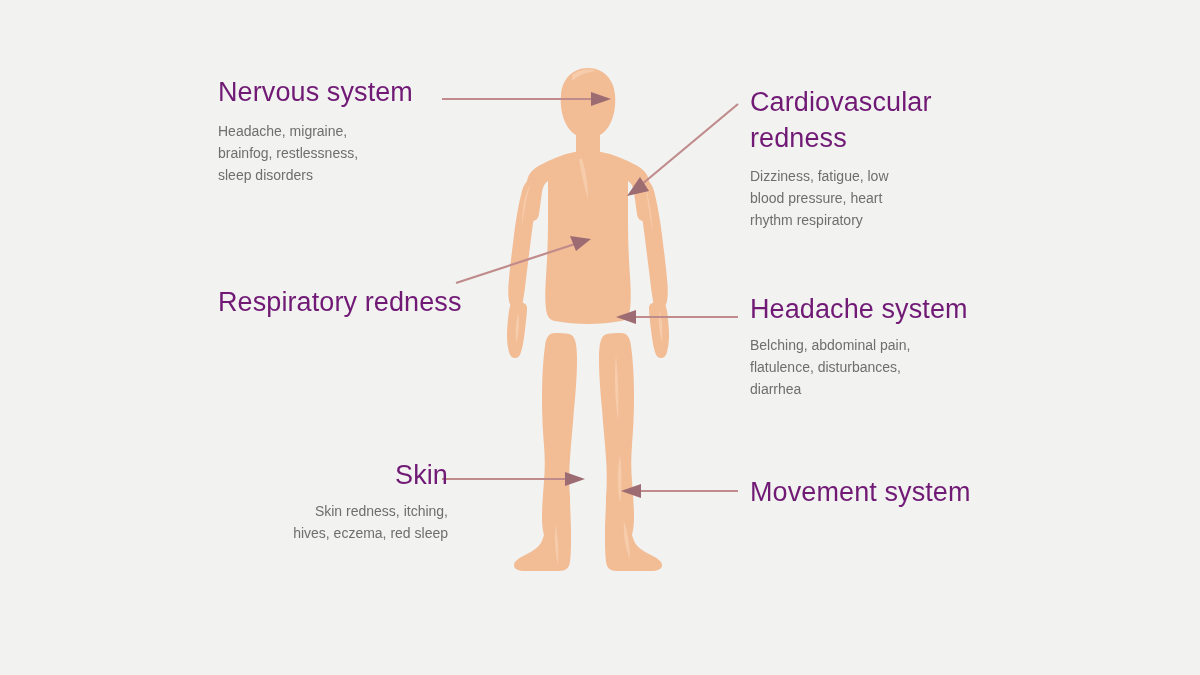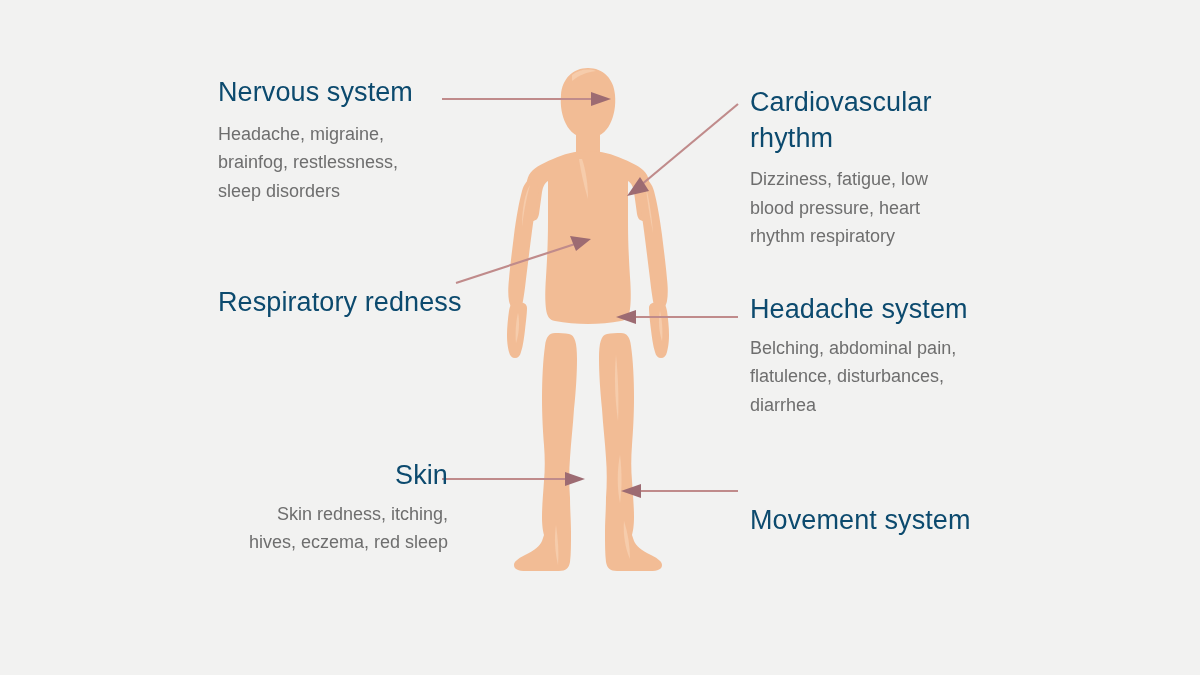--- a/index.html
+++ b/index.html
@@ -43,43 +43,43 @@
   
   .block {
     position: absolute;
   }
   .block.left  { text-align: left; }
   .block.right { text-align: left; }
 
   .heading {
     font-size: 27px;
     font-weight: 400;
-    color: #0c4a6e;
+    color: #701a75;
     line-height: 1.32;
     letter-spacing: 0.1px;
     white-space: pre-line;
     margin: 0 0 9px 0;
   }
   .desc {
-    font-size: 18px;
+    font-size: 14px;
     font-weight: 400;
     color: #6e6e6e;
     line-height: 1.58;
     white-space: pre-line;
     margin: 0;
   }
 
   
   #blk-nervous        { left: 218px; top: 75px;  width: 230px; }
   #blk-respiratory    { left: 218px; top: 285px; width: 270px; }
   #blk-skin           { left: 218px; top: 458px; width: 230px; text-align: right; }
 
   #blk-cardiovascular { left: 750px; top: 85px;  width: 250px; }
   #blk-digestive      { left: 750px; top: 292px; width: 260px; }
-  #blk-movement       { left: 750px; top: 503px; width: 260px; }
+  #blk-movement       { left: 750px; top: 475px; width: 260px; }
 
   #blk-skin .heading,
   #blk-movement .heading,
   #blk-digestive .heading { margin-bottom: 6px; }
 </style>
 </head>
 <body>
 
 <div id="stage">
 
@@ -272,21 +272,21 @@
   </div>
 
   <div class="block left" id="blk-skin">
     <h2 class="heading">Skin</h2>
     <p class="desc">Skin redness, itching,
 hives, eczema, red sleep</p>
   </div>
 
   <div class="block right" id="blk-cardiovascular">
     <h2 class="heading">Cardiovascular
-rhythm</h2>
+redness</h2>
     <p class="desc">Dizziness, fatigue, low
 blood pressure, heart
 rhythm respiratory</p>
   </div>
 
   <div class="block right" id="blk-digestive">
     <h2 class="heading">Headache system</h2>
     <p class="desc">Belching, abdominal pain,
 flatulence, disturbances,
 diarrhea</p>

